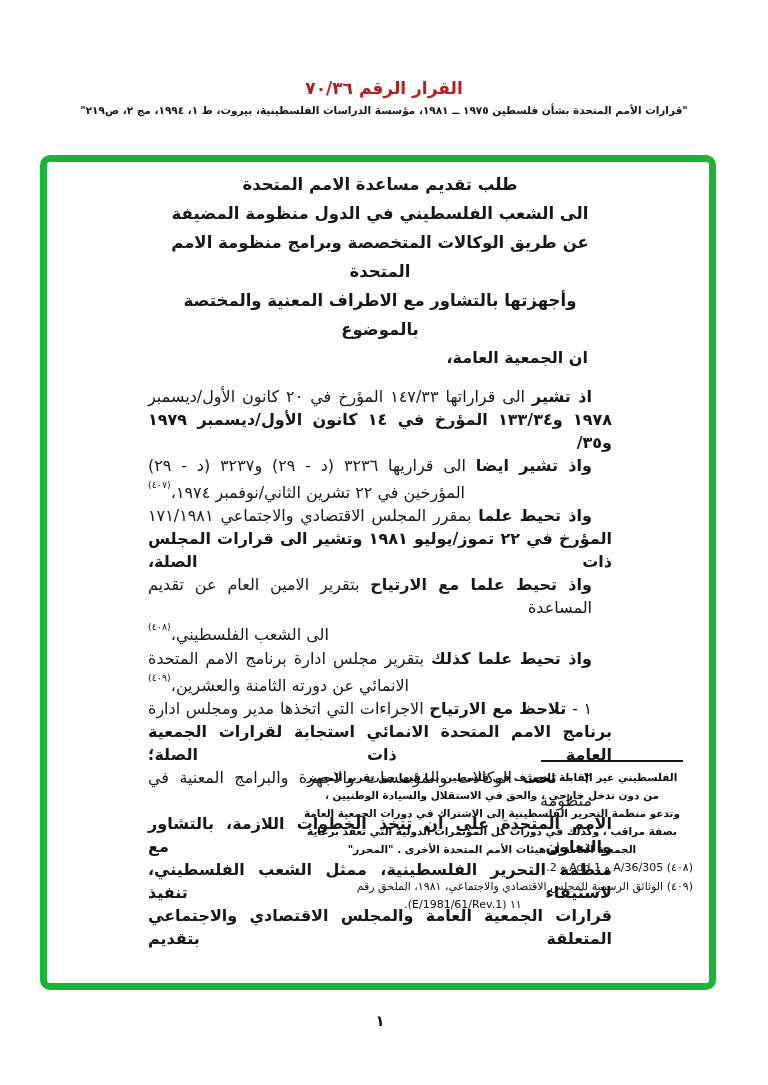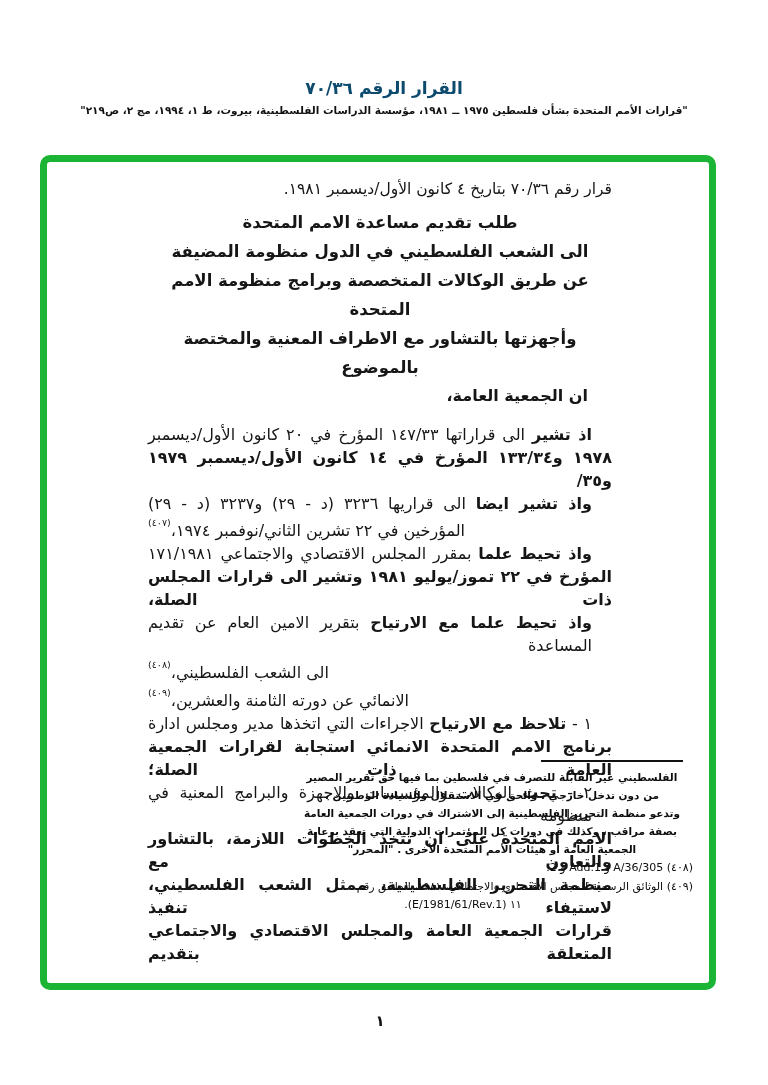--- a/index.html
+++ b/index.html
@@ -6,21 +6,21 @@
   body{
     width:768px;height:1085px;background:#ffffff;position:relative;
     font-family:"DejaVu Sans", sans-serif;color:#151515;direction:rtl;
     overflow:hidden;
   }
   .page{position:absolute;inset:0;}
 
   
   .hdr-title{
     position:absolute;top:78px;left:0;right:0;text-align:center;
-    font-size:17px;font-weight:bold;color:#0c4a6e;
+    font-size:17px;font-weight:bold;color:#b91c1c;
   }
   .hdr-source{
     position:absolute;top:104px;left:0;right:0;text-align:center;
     font-size:10.5px;font-weight:bold;color:#111;letter-spacing:0;
   }
 
   
   .green-box{
     position:absolute;left:40px;top:155px;width:662px;height:821px;
     border:7px solid var(--green,#1cb434);border-radius:10px;background:#fff;
@@ -80,40 +80,40 @@
 <div class="page">
 
   <div class="hdr-title">القرار الرقم ٧٠/٣٦</div>
 
   <div class="hdr-source">"قرارات الأمم المتحدة بشأن فلسطين ١٩٧٥ ــ ١٩٨١، مؤسسة الدراسات الفلسطينية، بيروت، ط ١، ١٩٩٤، مج ٢، ص٢١٩"</div>
 
   <div class="green-box">
 
     <div class="col">
 
-      <div class="date-line">قرار رقم ٧٠/٣٦ بتاريخ ٤ كانون الأول/ديسمبر ١٩٨١.</div>
 
       <div class="res-title" id="res-title">
           <div class="tl">طلب تقديم مساعدة الامم المتحدة</div>
           <div class="tl">الى الشعب الفلسطيني في الدول منظومة المضيفة</div>
           <div class="tl">عن طريق الوكالات المتخصصة وبرامج منظومة الامم المتحدة</div>
           <div class="tl">وأجهزتها بالتشاور مع الاطراف المعنية والمختصة بالموضوع</div>
         </div>
 
       <div class="opening">ان الجمعية العامة،</div>
 
       <div class="body-lines" id="body-lines">
           <div class="line jf"><b>اذ تشير</b> الى قراراتها ١٤٧/٣٣ المؤرخ في ٢٠ كانون الأول/ديسمبر</div>
           <div class="line j">١٩٧٨ و١٣٣/٣٤ المؤرخ في ١٤ كانون الأول/ديسمبر ١٩٧٩ و٣٥/</div>
           <div class="line jf"><b>واذ تشير ايضا</b> الى قراريها ٣٢٣٦ (د - ٢٩) و٣٢٣٧ (د - ٢٩)</div>
           <div class="line l">المؤرخين في ٢٢ تشرين الثاني/نوفمبر ١٩٧٤،<sup class="fnm">(٤٠٧)</sup></div>
           <div class="line jf"><b>واذ تحيط علما</b> بمقرر المجلس الاقتصادي والاجتماعي ١٧١/١٩٨١</div>
           <div class="line j">المؤرخ في ٢٢ تموز/يوليو ١٩٨١ وتشير الى قرارات المجلس ذات الصلة،</div>
           <div class="line jf"><b>واذ تحيط علما مع الارتياح</b> بتقرير الامين العام عن تقديم المساعدة</div>
           <div class="line l">الى الشعب الفلسطيني،<sup class="fnm">(٤٠٨)</sup></div>
+          <div class="line jf"><b>واذ تحيط علما كذلك</b> بتقرير مجلس ادارة برنامج الامم المتحدة</div>
           <div class="line l">الانمائي عن دورته الثامنة والعشرين،<sup class="fnm">(٤٠٩)</sup></div>
           <div class="line jf">١ - <b>تلاحظ مع الارتياح</b> الاجراءات التي اتخذها مدير ومجلس ادارة</div>
           <div class="line j">برنامج الامم المتحدة الانمائي استجابة لقرارات الجمعية العامة ذات الصلة؛</div>
           <div class="line jf">٢ - <b>تحث</b> الوكالات والمؤسسات والاجهزة والبرامج المعنية في منظومة</div>
           <div class="line j">الامم المتحدة على ان تتخذ الخطوات اللازمة، بالتشاور والتعاون مع</div>
           <div class="line j">منظمة التحرير الفلسطينية، ممثل الشعب الفلسطيني، لاستيفاء تنفيذ</div>
           <div class="line j">قرارات الجمعية العامة والمجلس الاقتصادي والاجتماعي المتعلقة بتقديم</div>
         </div>
     </div>
 

